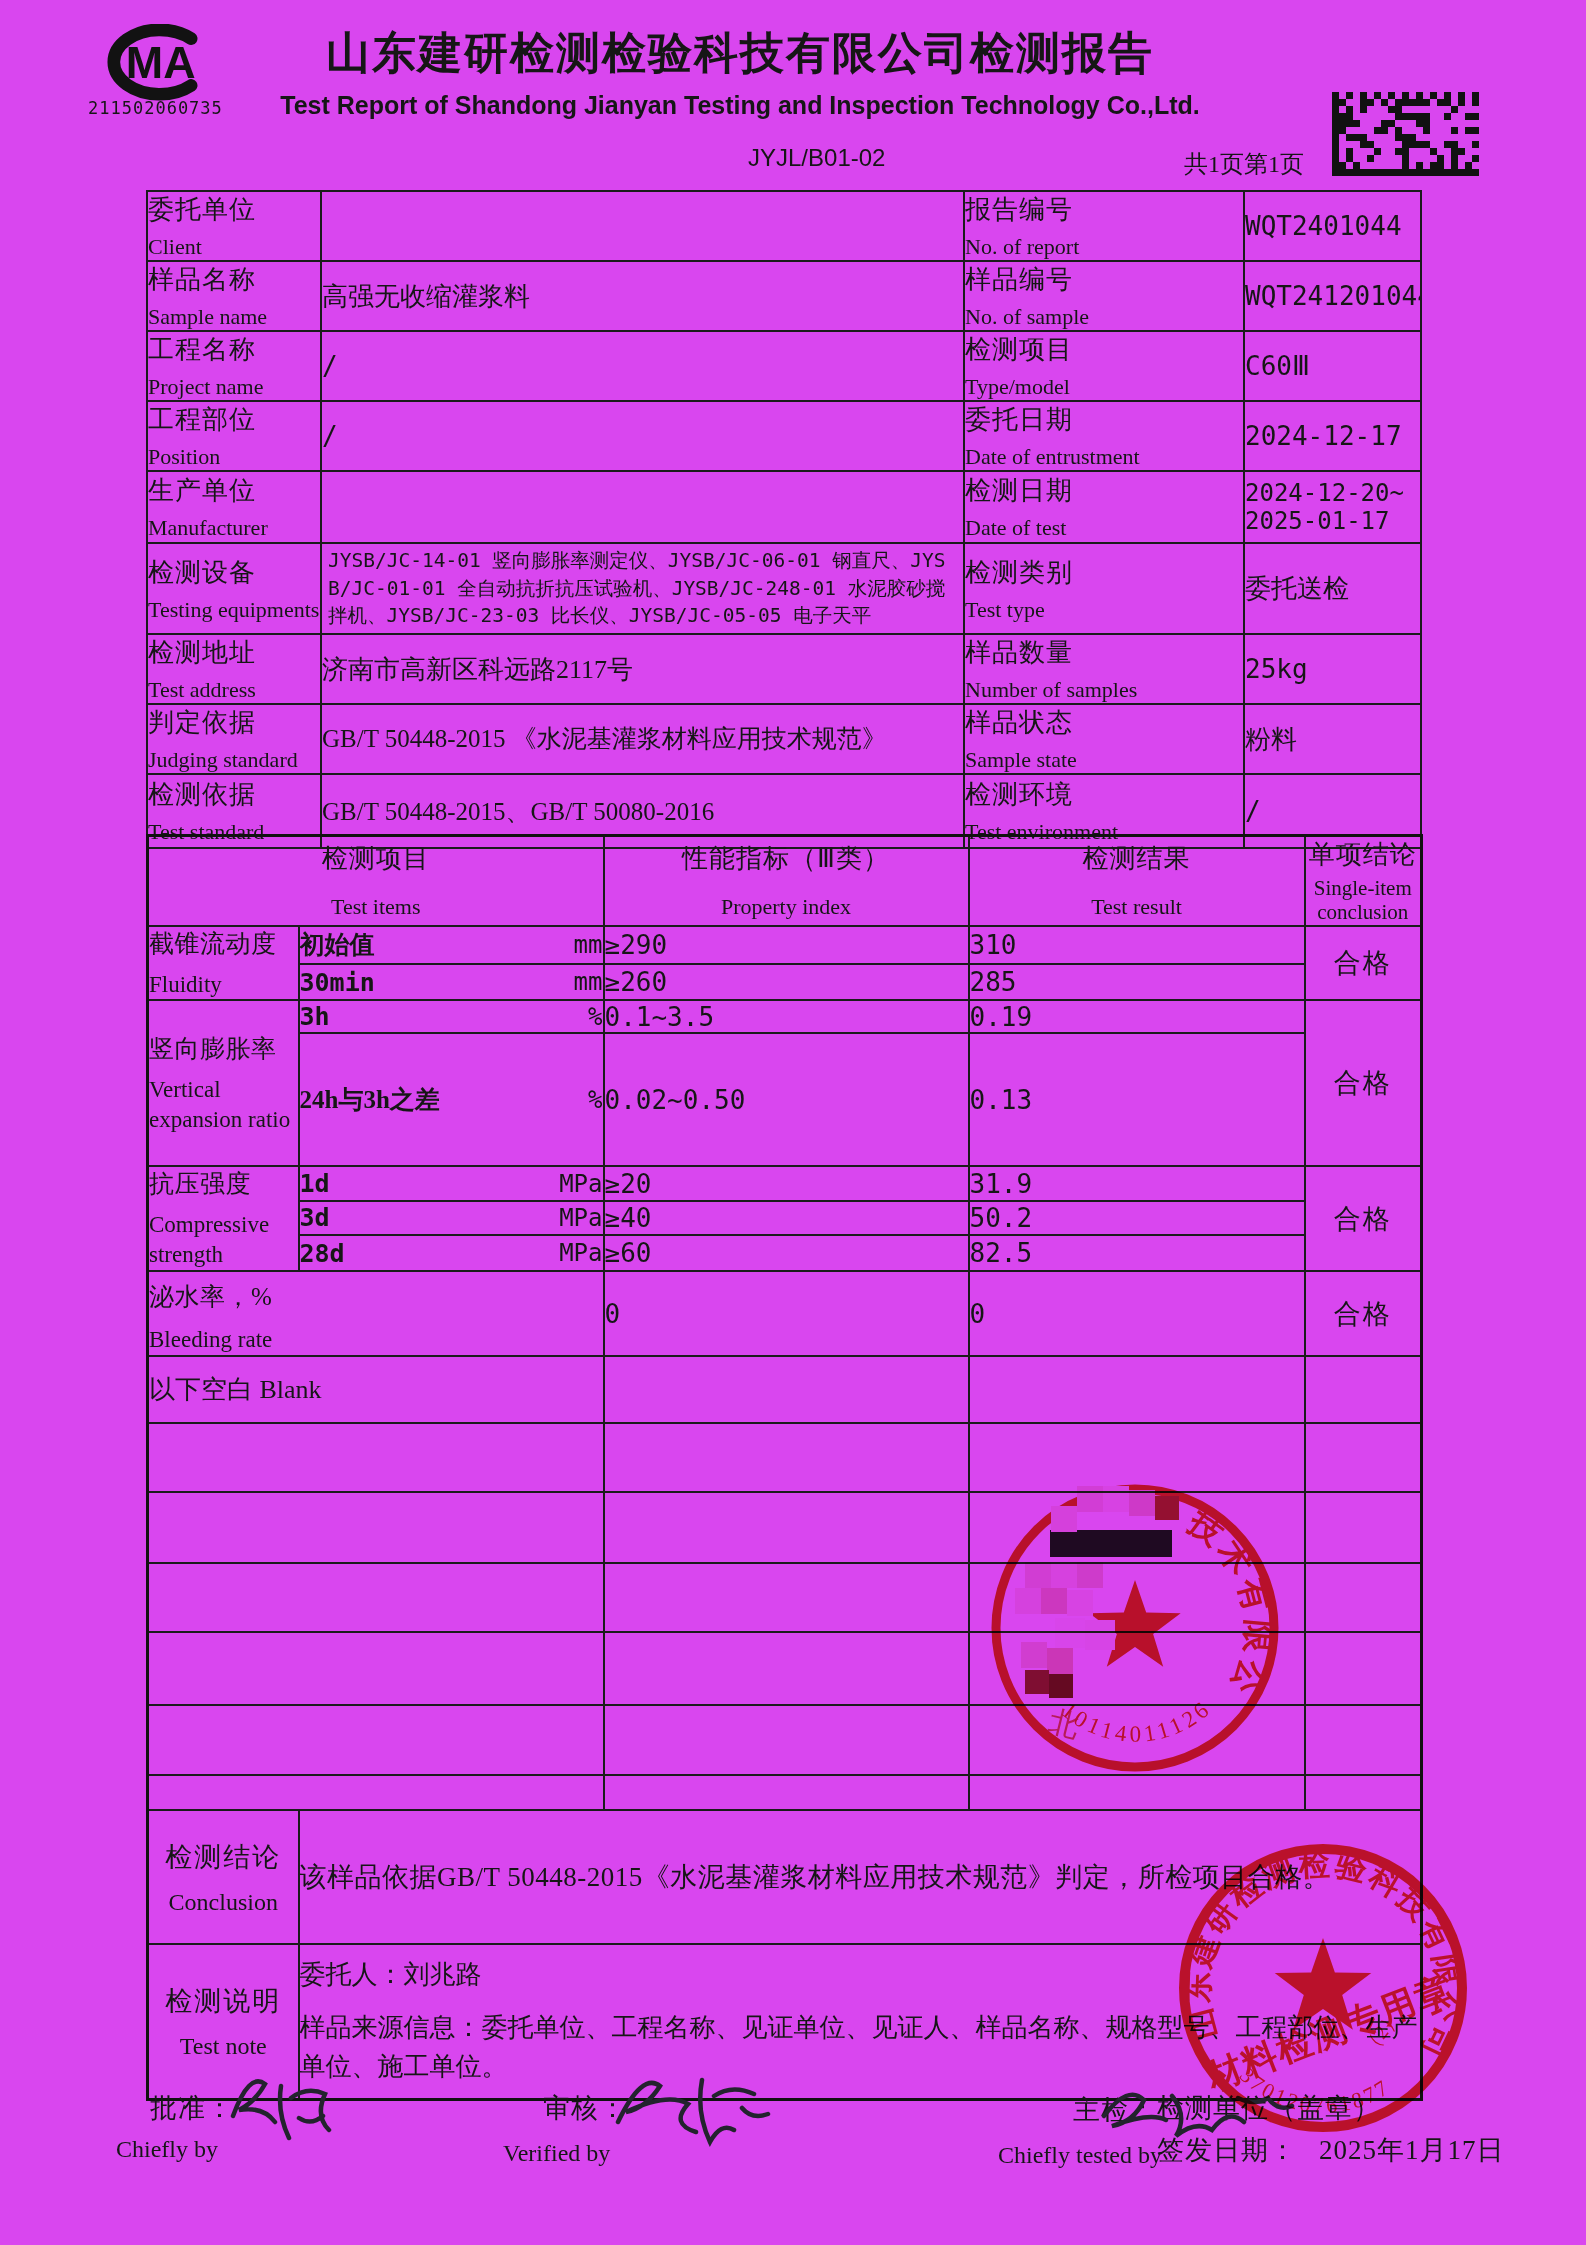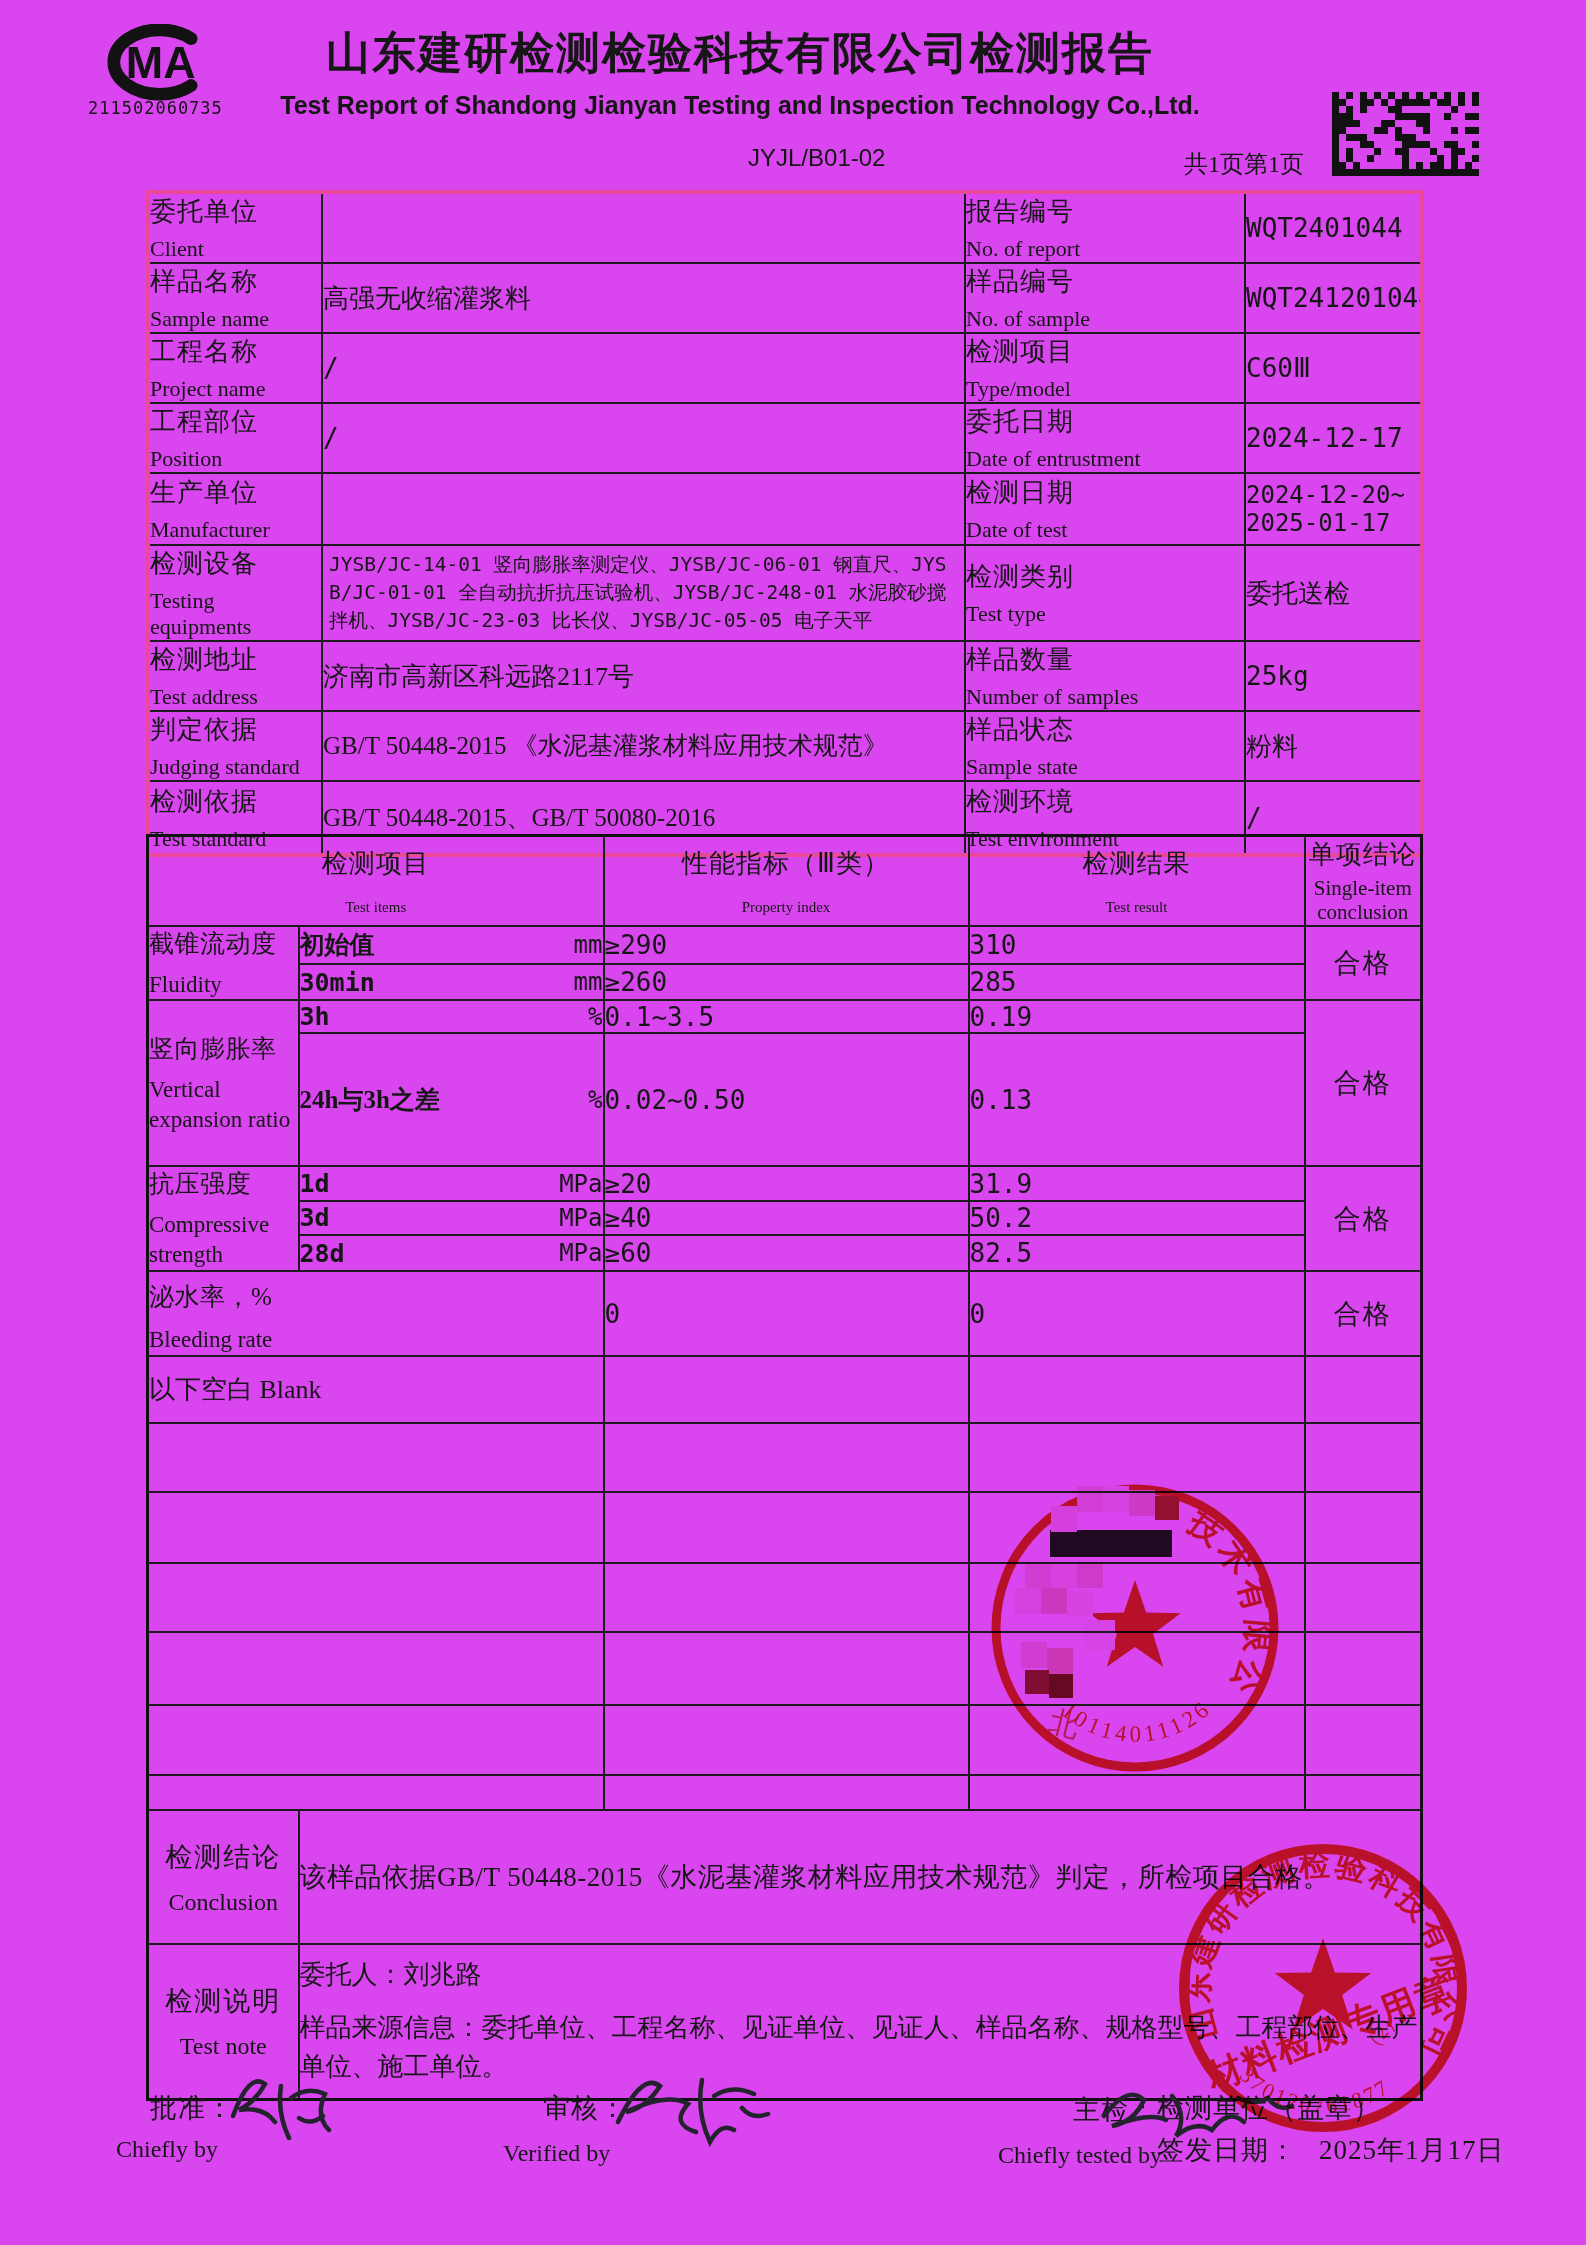--- a/index.html
+++ b/index.html
@@ -16,32 +16,32 @@
   .form-code{left:748px;top:144px;font-size:24px;font-family:"Liberation Sans",sans-serif;}
   .pages{left:1184px;top:148px;font-size:24px;}
   .cma-number{left:88px;top:98px;font-size:17px;letter-spacing:1px;}
   .qr{left:1332px;top:92px;width:147px;height:84px;}
 
   
   table.tbl{border-collapse:collapse;table-layout:fixed;position:absolute;left:146px;}
   table.tbl td{border:2px solid #1b1b1b;vertical-align:middle;padding:0;overflow:hidden;}
   .info-tbl{top:190px;width:1274px;}
   .results-tbl{top:834px;width:1274px;}
-  .info-tbl{border:4px solid #ec4899;}
+  .info-tbl{border:1px solid #ec4899;}
   .results-tbl{border:3px solid #111;}
 
   td.lbl{padding:5px 4px 5px 8px;}
   .lbl .cn{font-size:26px;letter-spacing:1px;margin-bottom:7px;}
   .lbl .en{font-size:22px;font-family:"Liberation Serif",serif;}
   td.val{font-size:26px;padding-left:12px;}
   td.val.small{font-size:19.5px;line-height:1.42;word-break:break-all;padding:3px 6px;}
 
   .results-tbl td.hcell{text-align:center;}
   .hcell .cn{font-size:26px;letter-spacing:1px;margin-bottom:18px;}
-  .hcell .en{font-size:15px;}
+  .hcell .en{font-size:22px;}
   .hcell.tight .cn{margin-bottom:4px;}
   .hcell.tight .en{font-size:21px;line-height:1.15;}
   td.glabel{vertical-align:top;padding:4px 2px 2px 6px;}
   .glabel .cn{font-size:25px;margin-bottom:10px;letter-spacing:0.5px;}
   .glabel .en{font-size:23px;line-height:1.3;}
   td.subcell{padding:0 26px 0 8px;}
   .subwrap{display:flex;justify-content:space-between;align-items:center;}
   .subwrap .item{font-size:25px;font-weight:bold;}
   .subwrap .unit{font-size:24px;}
   td.idx,td.res{font-size:26px;padding-left:10px;}

